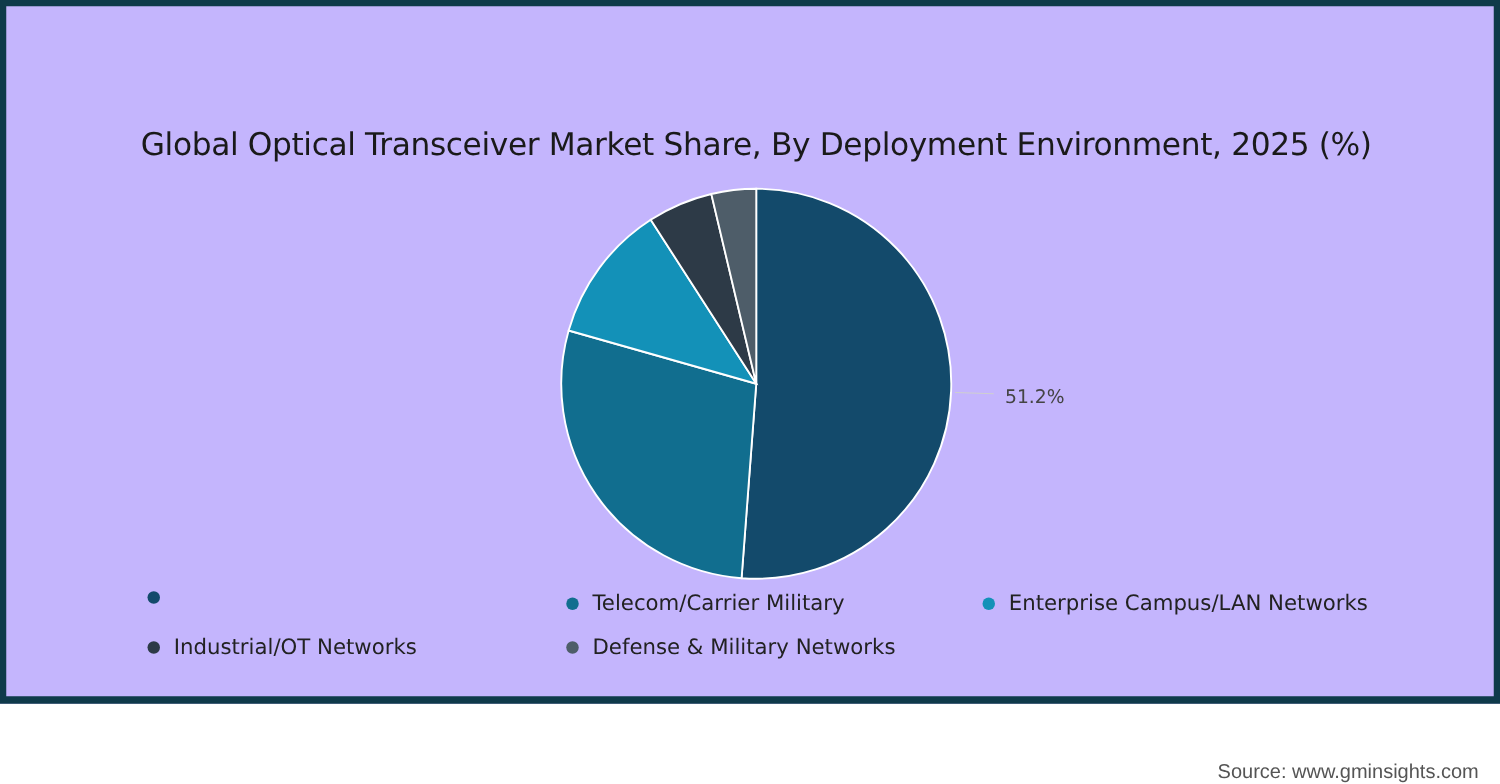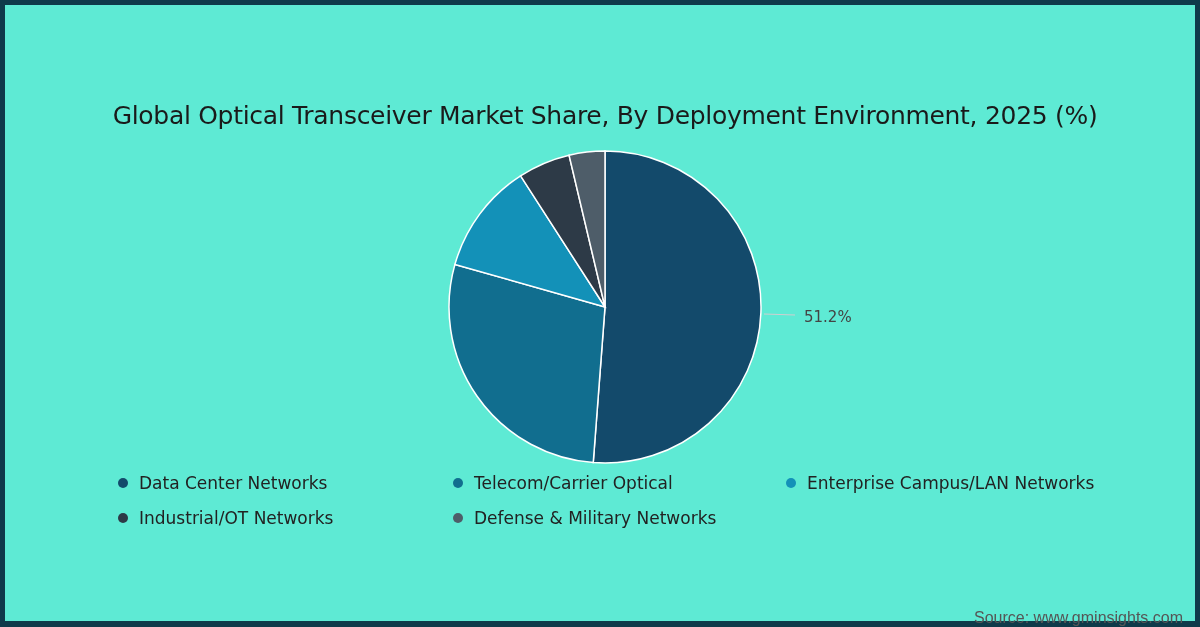--- a/index.html
+++ b/index.html
@@ -1,18 +1,18 @@
 <!DOCTYPE html>
 <html><head>
 <meta charset="utf-8">
 <style>
   html, body { margin:0; padding:0; }
   body { width:1200px; height:627px; background:#ffffff; font-family:"DejaVu Sans", sans-serif; }
-  .frame { position:absolute; left:0; top:0; width:1200px; height:627px; box-sizing:border-box;
-           border:5px solid #0f3a4a; border-bottom-width:6px; background:#5eead4; }
+  .frame { position:absolute; left:0; top:0; width:1200px; height:563px; box-sizing:border-box;
+           border:5px solid #0f3a4a; border-bottom-width:6px; background:#c4b5fd; }
   .title { position:absolute; left:0; width:1200px; top:96px; text-align:center;
            font-size:25px; color:#1a1a1a; letter-spacing:-0.3px; }
   .pie { position:absolute; left:0; top:0; }
   .label { position:absolute; left:799px; top:303px; font-size:15px; color:#444; }
   .legend { position:absolute; left:113px; top:468px; width:1000px; }
   .lg-item { position:absolute; display:flex; align-items:center; font-size:17px; color:#222; white-space:nowrap; }
   .dot { width:10px; height:10px; border-radius:50%; margin-right:11px; display:inline-block; }
   .source { position:absolute; right:12px; top:604px; font-family:"Liberation Sans", sans-serif; font-size:16px; color:#555; }
 </style>
 </head>
@@ -29,25 +29,24 @@
         <path d="M600,302 L515.5850846682073,170.8126451614857 A156,156 0 0 1 564.0592494384517,150.1966322867883 Z" fill="#2d3a47" stroke="#ffffff" stroke-width="1.5"></path>
         <path d="M600,302 L564.0592494384517,150.1966322867883 A156,156 0 0 1 599.9999999999999,146 Z" fill="#4e5d69" stroke="#ffffff" stroke-width="1.5"></path>
       </g>
     <line x1="759" y1="309" x2="790" y2="310" stroke="#cfcfcf" stroke-width="1"></line>
   </svg>
   <div class="label">51.2%</div>
 
   <div class="legend">
     <div class="lg-item" style="left:0;top:0">
       <span class="dot" style="background:#134a6b"></span>
-      <span>Data Center Networks</span>
     </div>
     <div class="lg-item" style="left:335px;top:0">
       <span class="dot" style="background:#116e8f"></span>
-      <span>Telecom/Carrier Optical</span>
+      <span>Telecom/Carrier Military</span>
     </div>
     <div class="lg-item" style="left:668px;top:0">
       <span class="dot" style="background:#1391b8"></span>
       <span>Enterprise Campus/LAN Networks</span>
     </div>
     <div class="lg-item" style="left:0;top:35px">
       <span class="dot" style="background:#2d3a47"></span>
       <span>Industrial/OT Networks</span>
     </div>
     <div class="lg-item" style="left:335px;top:35px">

